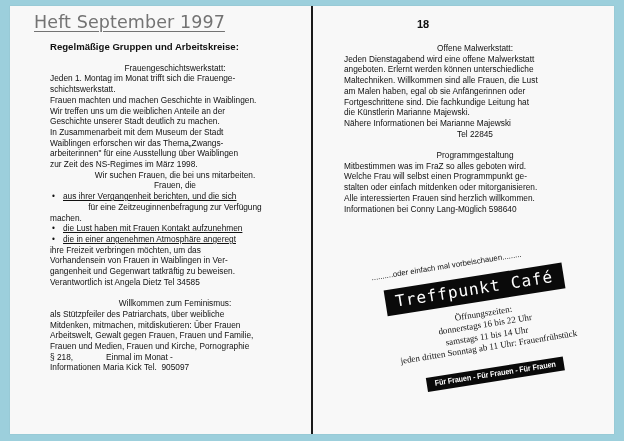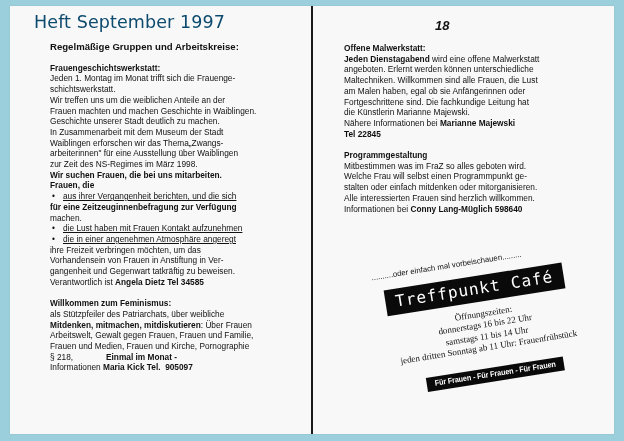--- a/index.html
+++ b/index.html
@@ -15,32 +15,32 @@
     background:#f8f8f8;
     box-shadow:0 0 1px rgba(0,0,0,0.15);
   }
   .divider {
     position:absolute; left:301px; top:0; width:2px; height:428px;
     background:#1a1a1a;
   }
   .issue-title {
     position:absolute; left:24px; top:6px;
     font-size:17.5px; letter-spacing:0.1px;
-    text-underline-offset:3px; text-decoration-thickness:1px;
-    color:#0c4a6e;
+    text-decoration:underline; text-underline-offset:3px; text-decoration-thickness:1px;
+    color:#737373;
     font-family:"DejaVu Sans", sans-serif;
   }
   .page-num {
-    position:absolute; left:425px; top:12px; font-size:13px; font-weight:bold;font-style:italic;
+    position:absolute; left:407px; top:12px; font-size:11px; font-weight:bold;
   }
   .col {
     position:absolute; font-size:8.3px; line-height:10.7px;
   }
   .col p { margin:0; }
-  .col .b { font-weight:bold; }
+  .col .b { font-weight:normal;text-align:center; }
   .h1 { font-weight:bold; font-size:9.6px; }
   .gap { height:10.7px; }
   .bullet { padding-left:0;text-decoration:underline; }
   .bullet::before { content:"\2022"; display:inline-block; width:11px; padding-left:2px; }
 
   .left-col { left:50px; top:42px; width:250px; }
   .left-col .h1 { margin-bottom:10px; }
   .right-col { left:344px; top:43px; width:262px; }
 
   .promo {
@@ -77,36 +77,36 @@
   <div class="page-num">18</div>
 </div>
 
 <div class="col left-col">
   <p class="h1">Regelmäßige Gruppen und Arbeitskreise:</p>
 
   <div>
     <p class="b">Frauengeschichtswerkstatt:</p>
     <p>Jeden 1. Montag im Monat trifft sich die Frauenge-</p>
     <p>schichtswerkstatt.</p>
+    <p>Frauen machten und machen Geschichte in Waiblingen.</p>
     <p>Wir treffen uns um die weiblichen Anteile an der</p>
-    <p>Frauen machten und machen Geschichte in Waiblingen.</p>
     <p>Geschichte unserer Stadt deutlich zu machen.</p>
     <p>In Zusammenarbeit mit dem Museum der Stadt</p>
     <p>Waiblingen erforschen wir das Thema„Zwangs-</p>
     <p>arbeiterinnen" für eine Ausstellung über Waiblingen</p>
     <p>zur Zeit des NS-Regimes im März 1998.</p>
     <p class="b">Wir suchen Frauen, die bei uns mitarbeiten.</p>
     <p class="b">Frauen, die</p>
     <p class="bullet"><span>aus ihrer Vergangenheit berichten, und die sich</span></p>
     <p class="b">für eine Zeitzeuginnenbefragung zur Verfügung</p>
     <p>machen.</p>
     <p class="bullet"><span>die Lust haben mit Frauen Kontakt aufzunehmen</span></p>
     <p class="bullet"><span>die in einer angenehmen Atmosphäre angeregt</span></p>
     <p>ihre Freizeit verbringen möchten, um das</p>
-    <p>Vorhandensein von Frauen in Anstiftung in Ver-</p>
+    <p>Vorhandensein von Frauen in Waiblingen in Ver-</p>
     <p>gangenheit und Gegenwart tatkräftig zu beweisen.</p>
     <p><span>Verantwortlich ist </span><span class="b">Angela Dietz Tel 34585</span></p>
   </div>
 
   <div class="gap"></div>
 
   <div>
     <p class="b">Willkommen zum Feminismus:</p>
     <p>als Stützpfeiler des Patriarchats, über weibliche</p>
     <p><span class="b">Mitdenken, mitmachen, mitdiskutieren</span><span>: Über Frauen</span></p>

